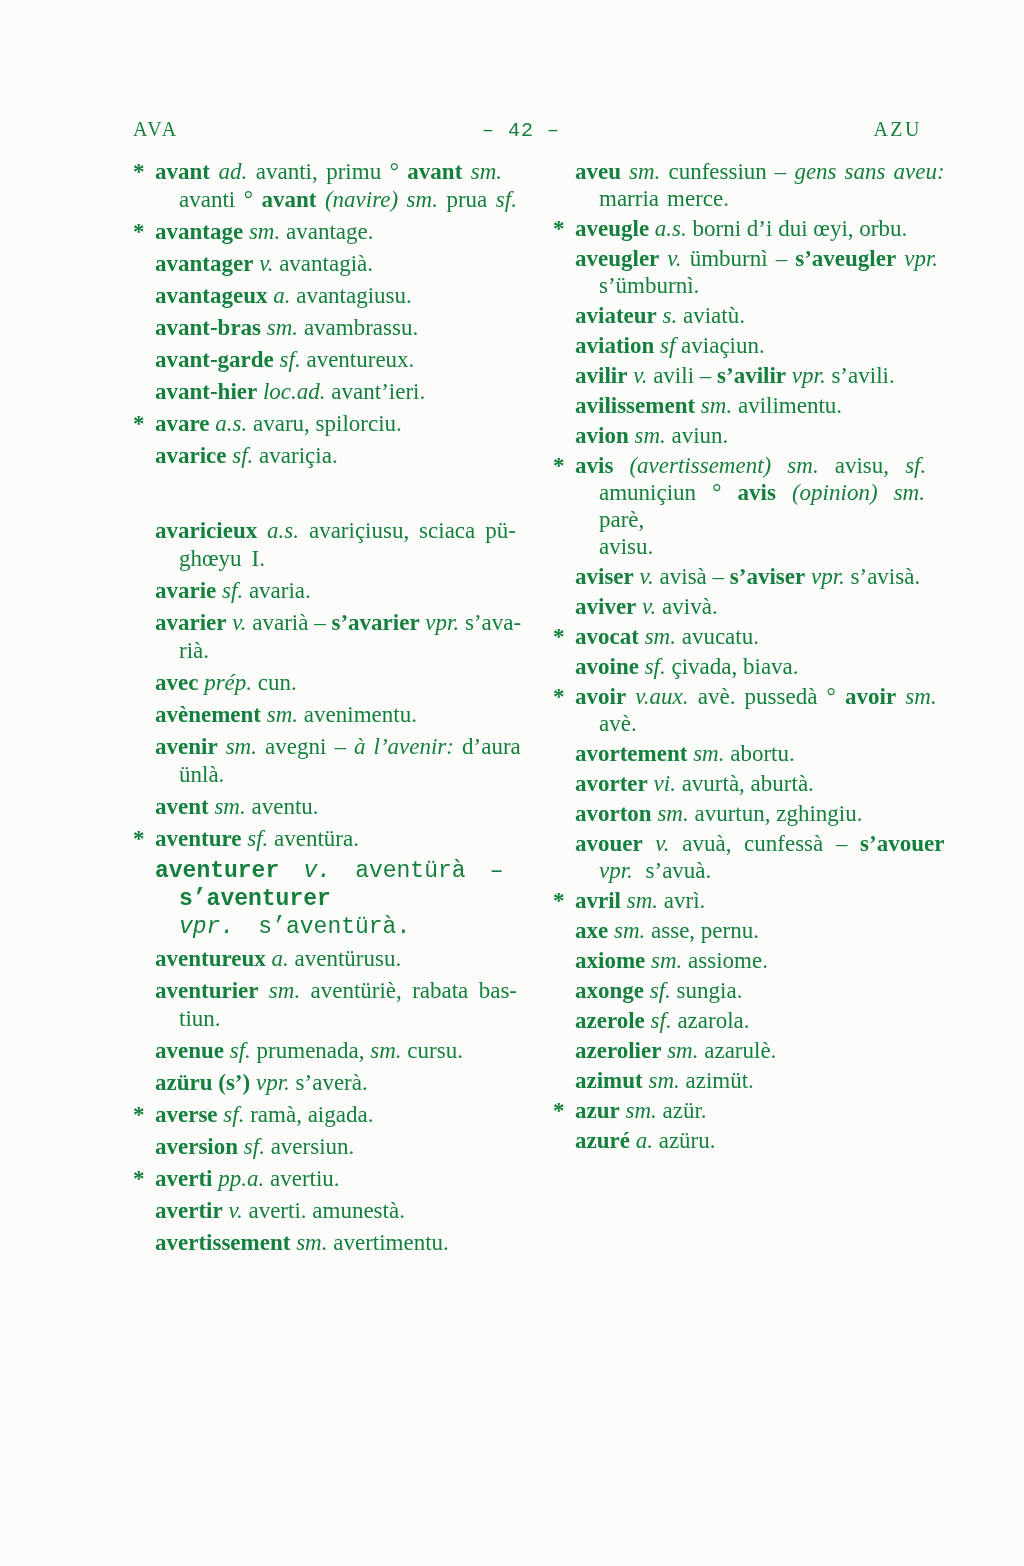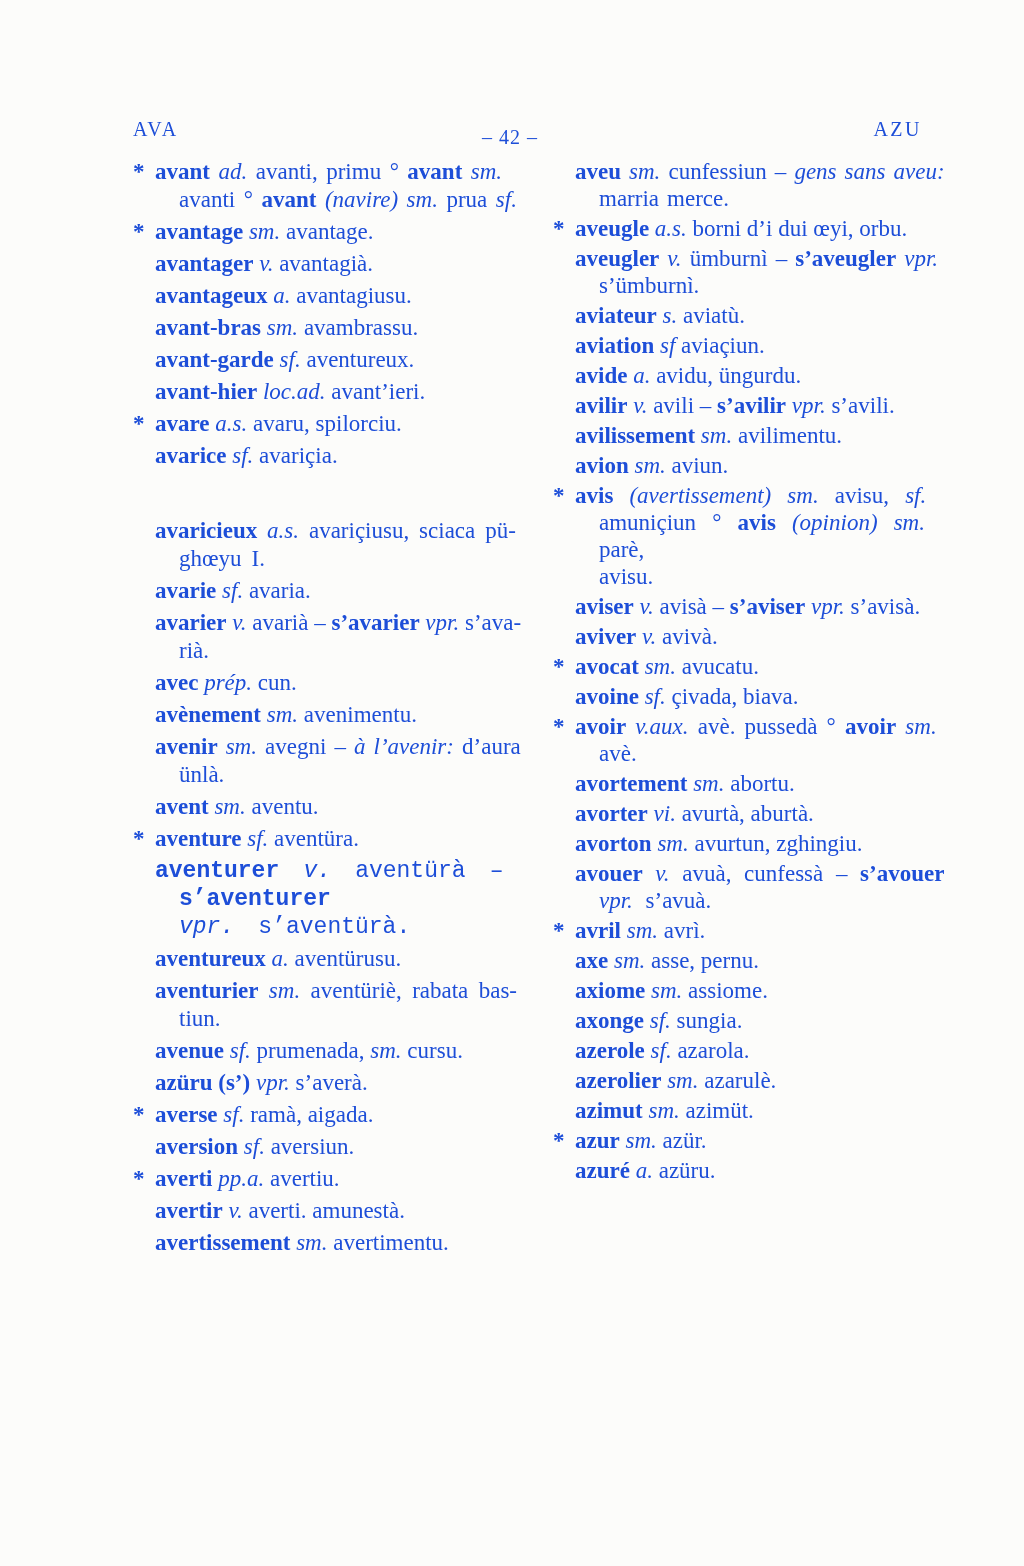--- a/index.html
+++ b/index.html
@@ -3,30 +3,30 @@
 <meta charset="utf-8">
 <style>
   html,body{margin:0;padding:0;}
   body{
     width:1024px;height:1566px;
     background:#ffffff;
   }
   .page{
     position:relative;width:1024px;height:1566px;
     background:#fcfcfa;
-    color:#1d4ed8;
+    color:#15803d;
     font-family:"Liberation Serif","DejaVu Serif",serif;
     overflow:hidden;
   }
   .header{
     position:absolute;left:133px;top:118px;width:789px;height:28px;
     font-size:20px;
   }
   .hleft{position:absolute;left:0;top:0;letter-spacing:2.5px;}
-  .hcenter{position:absolute;left:349px;top:8px;letter-spacing:1px;}
+  .hcenter{position:absolute;left:349px;top:1px;letter-spacing:1px;font-family:Liberation Mono, monospace;}
   .hright{position:absolute;right:0;top:0;letter-spacing:2.5px;}
   .columns{
     position:absolute;left:133px;top:158px;
     display:flex;gap:28px;
   }
   .col{width:392px;}
   .entry{
     font-size:23px;
     line-height:28px;
     margin-bottom:4px;
@@ -80,21 +80,20 @@
         <div class="entry"><span class="star">*</span><span class="hw">averti</span><span class="pos"> pp.a.</span><span class="tr"> avertiu.</span></div>
         <div class="entry"><span class="star"></span><span class="hw">avertir</span><span class="pos"> v.</span><span class="tr"> averti. amunestà.</span></div>
         <div class="entry"><span class="star"></span><span class="hw">avertissement</span><span class="pos"> sm.</span><span class="tr"> avertimentu.</span></div>
       </div>
     <div class="col col-right" id="col-right">
         <div class="entry" style="word-spacing: 0.1em;"><span class="star"></span><span class="hw">aveu</span><span class="pos"> sm.</span><span class="tr"> cunfessiun – </span><span class="pos">gens sans aveu:</span><br><span class="tr">marria merce.</span></div>
         <div class="entry"><span class="star">*</span><span class="hw">aveugle</span><span class="pos"> a.s.</span><span class="tr"> borni d’i dui œyi, orbu.</span></div>
         <div class="entry" style="word-spacing: 0.1em;"><span class="star"></span><span class="hw">aveugler</span><span class="pos"> v.</span><span class="tr"> ümburnì – </span><span class="hw">s’aveugler</span><span class="pos"> vpr.</span><br><span class="tr">s’ümburnì.</span></div>
         <div class="entry"><span class="star"></span><span class="hw">aviateur</span><span class="pos"> s.</span><span class="tr"> aviatù.</span></div>
         <div class="entry"><span class="star"></span><span class="hw">aviation</span><span class="pos"> sf</span><span class="tr"> aviaçiun.</span></div>
-        <div class="entry"><span class="star"></span><span class="hw">avide</span><span class="pos"> a.</span><span class="tr"> avidu, üngurdu.</span></div>
         <div class="entry"><span class="star"></span><span class="hw">avilir</span><span class="pos"> v.</span><span class="tr"> avili – </span><span class="hw">s’avilir</span><span class="pos"> vpr.</span><span class="tr"> s’avili.</span></div>
         <div class="entry"><span class="star"></span><span class="hw">avilissement</span><span class="pos"> sm.</span><span class="tr"> avilimentu.</span></div>
         <div class="entry"><span class="star"></span><span class="hw">avion</span><span class="pos"> sm.</span><span class="tr"> aviun.</span></div>
         <div class="entry" style="word-spacing: 0.45em;"><span class="star">*</span><span class="hw">avis</span><span class="pos"> (avertissement) sm.</span><span class="tr"> avisu, </span><span class="pos">sf.</span><br><span class="tr">amuniçiun ° </span><span class="hw">avis</span><span class="pos"> (opinion) sm.</span><span class="tr"> parè,</span><br><span class="tr">avisu.</span></div>
         <div class="entry"><span class="star"></span><span class="hw">aviser</span><span class="pos"> v.</span><span class="tr"> avisà – </span><span class="hw">s’aviser</span><span class="pos"> vpr.</span><span class="tr"> s’avisà.</span></div>
         <div class="entry"><span class="star"></span><span class="hw">aviver</span><span class="pos"> v.</span><span class="tr"> avivà.</span></div>
         <div class="entry"><span class="star">*</span><span class="hw">avocat</span><span class="pos"> sm.</span><span class="tr"> avucatu.</span></div>
         <div class="entry"><span class="star"></span><span class="hw">avoine</span><span class="pos"> sf.</span><span class="tr"> çivada, biava.</span></div>
         <div class="entry" style="word-spacing: 0.15em;"><span class="star">*</span><span class="hw">avoir</span><span class="pos"> v.aux.</span><span class="tr"> avè. pussedà ° </span><span class="hw">avoir</span><span class="pos"> sm.</span><br><span class="tr">avè.</span></div>
         <div class="entry"><span class="star"></span><span class="hw">avortement</span><span class="pos"> sm.</span><span class="tr"> abortu.</span></div>

